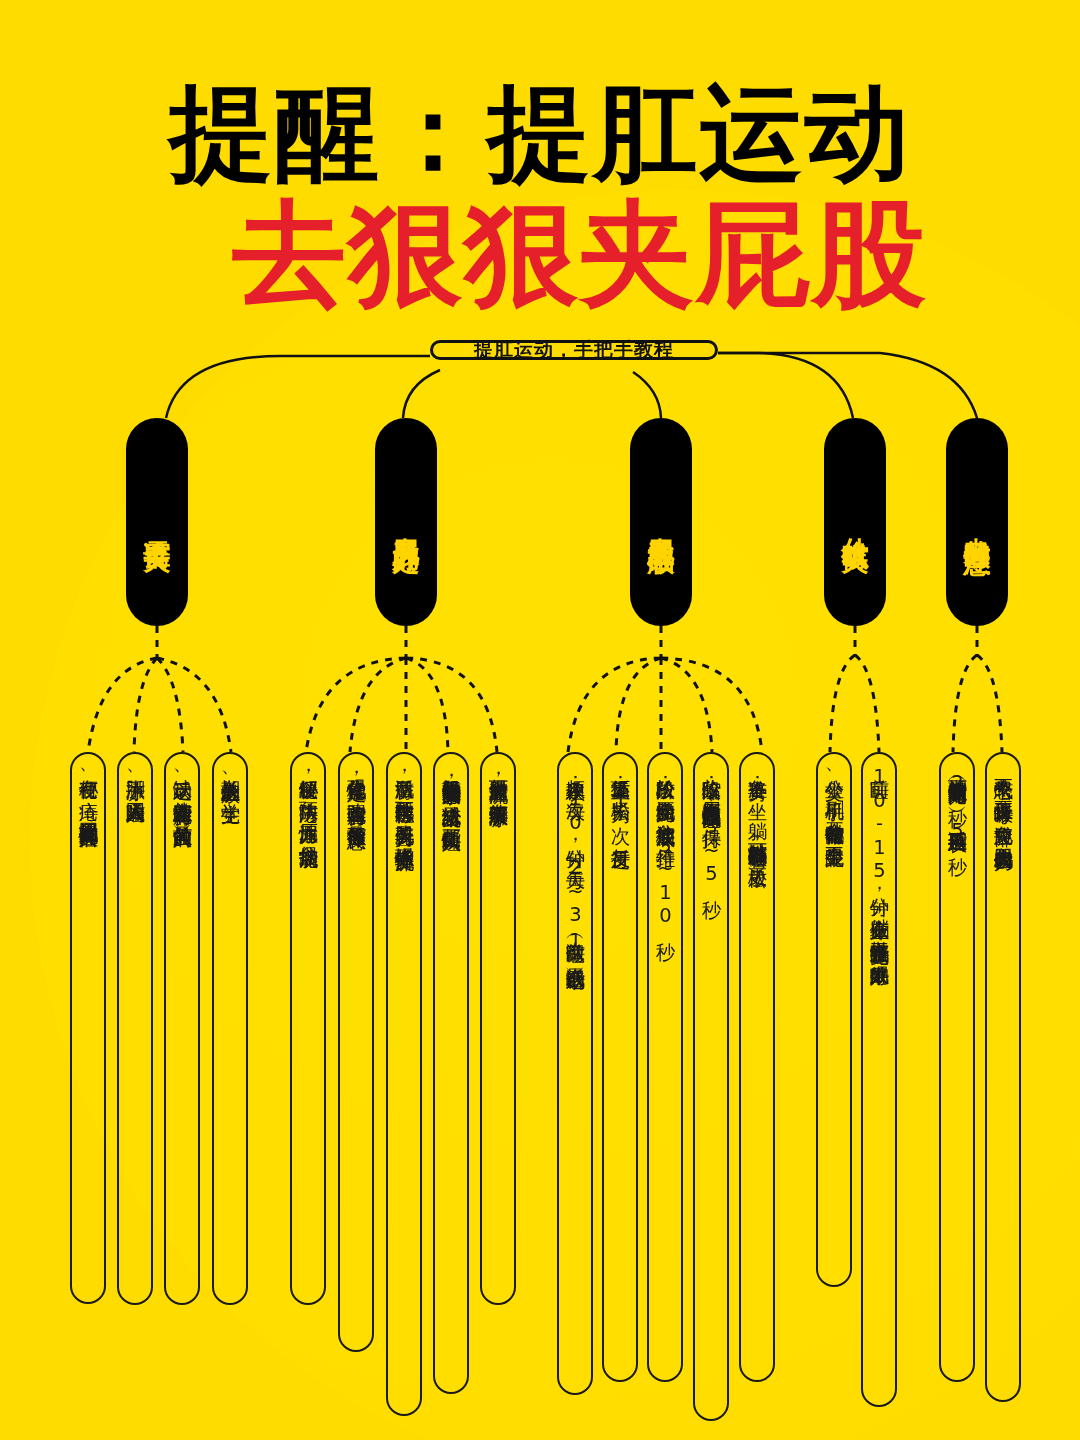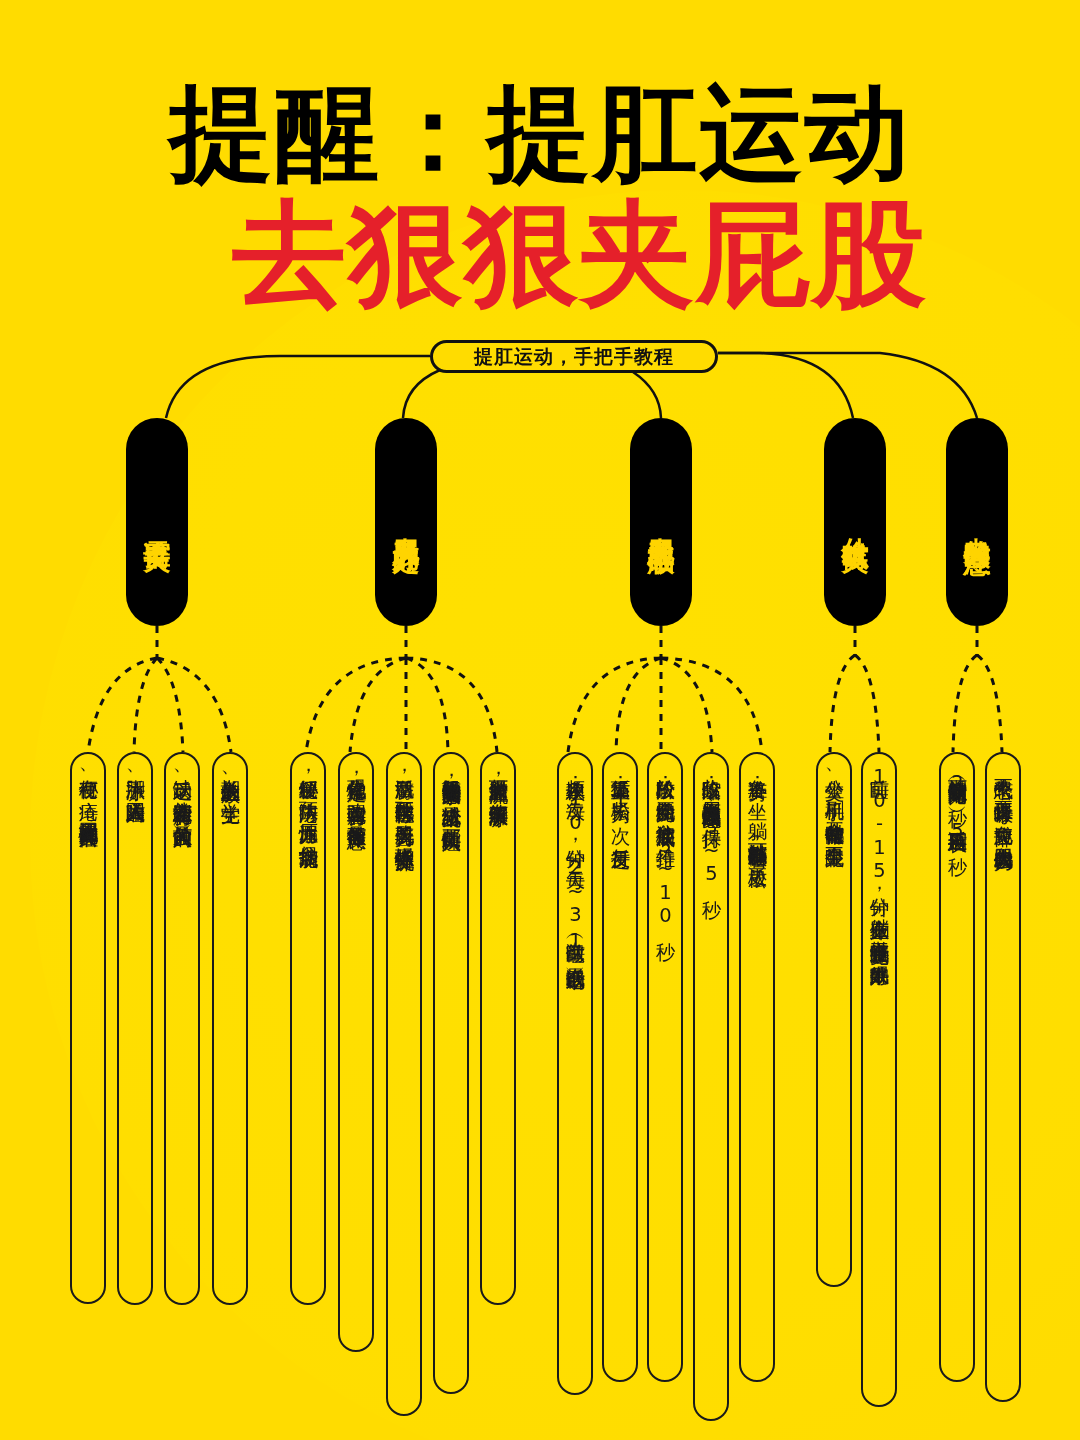--- a/index.html
+++ b/index.html
@@ -18,25 +18,25 @@
     position: absolute; left: 0; width: 1080px; text-align: center;
     font-weight: bold; letter-spacing: 2px; white-space: nowrap;
     font-family: "DejaVu Sans", sans-serif;
   }
   .title-1 { top: 68px; font-size: 104px; line-height: 130px; color: #000; }
   .title-2 { top: 186px; font-size: 114px; line-height: 136px; color: #E5202A; padding-left: 40px; }
 
   svg.lines { position: absolute; left: 0; top: 0; width: 1080px; height: 1440px; }
 
   .root {
-    position: absolute; left: 430px; top: 340px; width: 288px; height: 33px;
+    position: absolute; left: 430px; top: 340px; width: 288px; height: 20px;
     border: 3px solid #111; border-radius: 18px; box-sizing: border-box;
     background: #FFDC00;
     display: flex; align-items: center; justify-content: center;
-    font-weight: bold; font-size: 19px; color: #111; letter-spacing: 1px;
+    font-weight: bold; font-size: 19px; color: #111; letter-spacing: 1px; text-decoration: underline;
   }
   .cat {
     position: absolute; top: 418px; width: 62px; height: 208px;
     background: #000; border-radius: 31px;
     display: flex; align-items: center; justify-content: center;
   }
   .cat-text {
     writing-mode: vertical-rl; text-orientation: upright;
     color: #FFD400; font-weight: bold; font-size: 27px; letter-spacing: 2px;
   }

